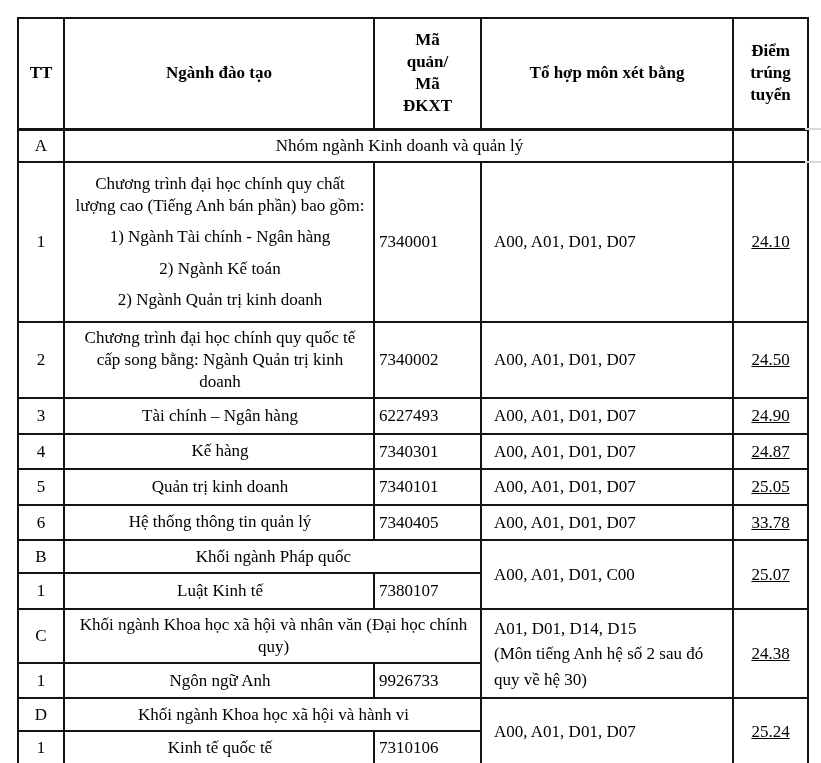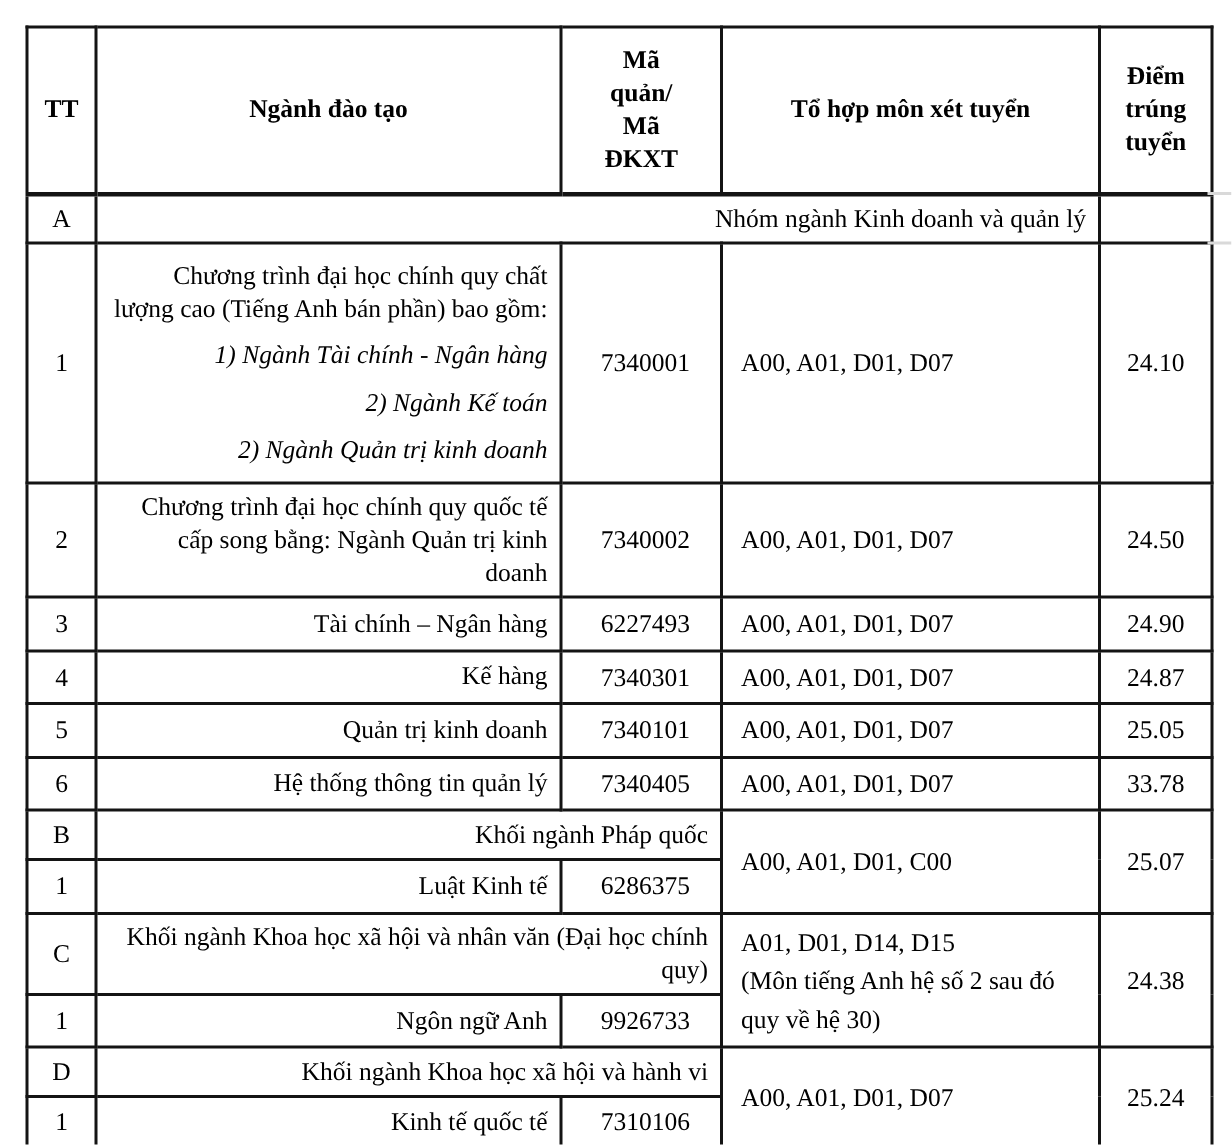--- a/index.html
+++ b/index.html
@@ -40,38 +40,38 @@
   }
   thead tr { height: 111px; }
   thead th {
     font-weight: bold;
     text-align: center;
     line-height: 1.3;
     padding: 2px 4px;
     border-bottom-width: 3px;
   }
   td.tt    { text-align: center; padding: 2px 2px; }
-  td.name  { text-align: right; padding: 4px 8px 4px 10px; line-height: 1.3; }
-  td.code  { text-align: right; padding: 2px 20px; }
+  td.name  { text-align: center; padding: 4px 8px 4px 10px; line-height: 1.3; }
+  td.code  { text-align: left; padding: 2px 4px; }
   td.combo { text-align: left; padding: 4px 8px 4px 12px; line-height: 1.5; margin-left: 10px; }
-  td.score { text-align: center; padding: 2px 2px; }
+  td.score { text-align: center; padding: 2px 2px; text-decoration: underline; }
 
   tr.rh-a  { height: 33px; }
   tr.rh-1  { height: 160px; }
   tr.rh-2  { height: 72px; }
   tr.rh-s  { height: 33px; }
   tr.rh-s2 { height: 34px; }
   tr.rh-b  { height: 33px; }
   tr.rh-b1 { height: 36px; }
   tr.rh-c  { height: 50px; }
   tr.rh-c1 { height: 35px; }
   tr.rh-d  { height: 33px; }
   tr.rh-d1 { height: 34px; }
 
-  .prog-item { margin-top: 9px; font-style: italic; }
+  .prog-item { margin-top: 9px; }
 
   .edge-stub {
     position: absolute;
     height: 2px;
     background: #d9d9d9;
   }
   .stub-1 { left: 805px; top: 128px; width: 16px; }
   .stub-2 { left: 805px; top: 161px; width: 16px; }
 </style>
 </head>
@@ -90,21 +90,21 @@
     <thead>
       <tr>
         <th>TT</th>
         <th>Ngành đào tạo</th>
         <th>
           <div>Mã</div>
           <div>quản/</div>
           <div>Mã</div>
           <div>ĐKXT</div>
         </th>
-        <th>Tổ hợp môn xét tuyển</th>
+        <th>Tổ hợp môn xét bằng</th>
         <th>Điểm trúng tuyển</th>
       </tr>
     </thead>
     <tbody>
 
       <tr class="rh-a">
         <td class="tt">A</td>
         <td class="name" colspan="3">Nhóm ngành Kinh doanh và quản lý</td>
         <td class="score"></td>
       </tr>
@@ -164,21 +164,21 @@
 
       <tr class="rh-b">
         <td class="tt">B</td>
         <td class="name" colspan="2">Khối ngành Pháp quốc</td>
         <td class="combo" rowspan="2">A00, A01, D01, C00</td>
         <td class="score" rowspan="2">25.07</td>
       </tr>
       <tr class="rh-b1">
         <td class="tt">1</td>
         <td class="name">Luật Kinh tế</td>
-        <td class="code">6286375</td>
+        <td class="code">7380107</td>
       </tr>
 
       <tr class="rh-c">
         <td class="tt">C</td>
         <td class="name" colspan="2">Khối ngành Khoa học xã hội và nhân văn (Đại học chính quy)</td>
         <td class="combo" rowspan="2">
           <div>A01, D01, D14, D15</div>
           <div>(Môn tiếng Anh hệ số 2 sau đó quy về hệ 30)</div>
         </td>
         <td class="score" rowspan="2">24.38</td>

